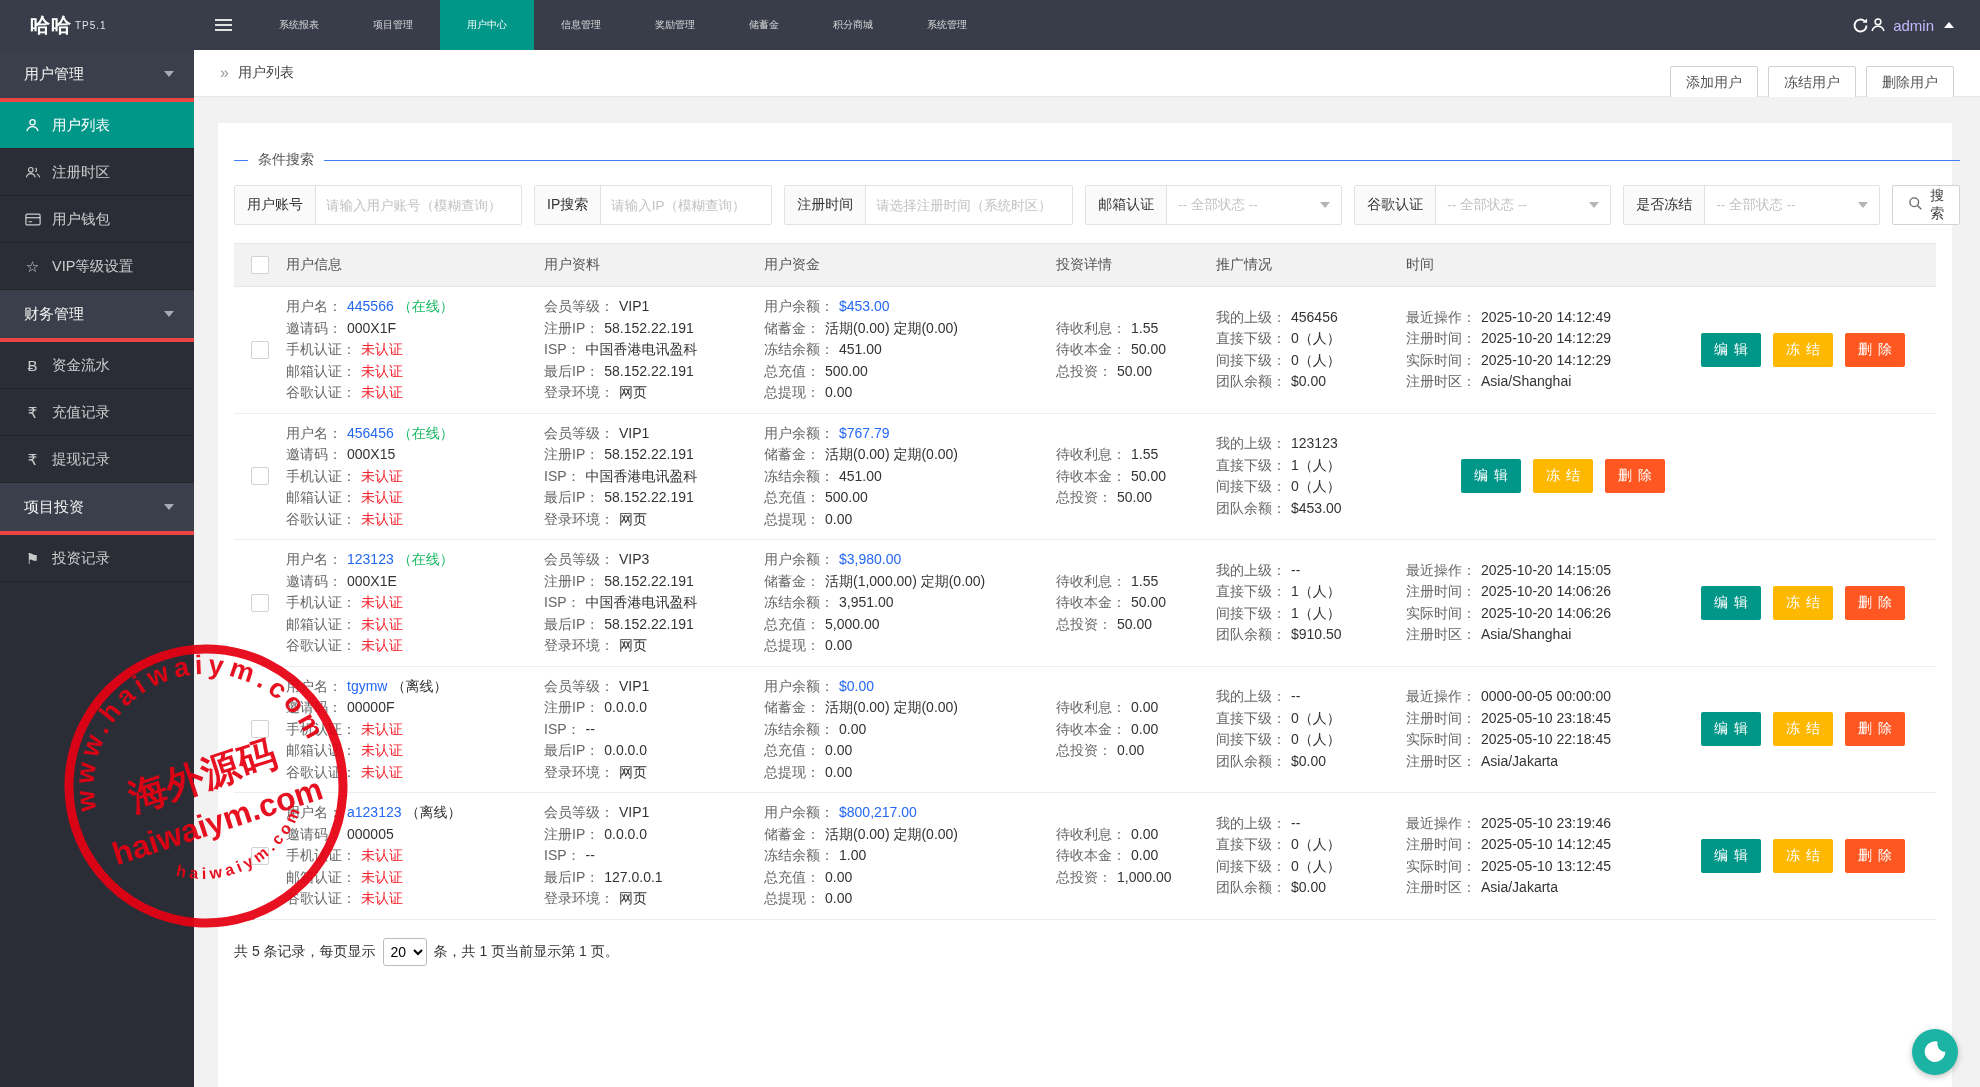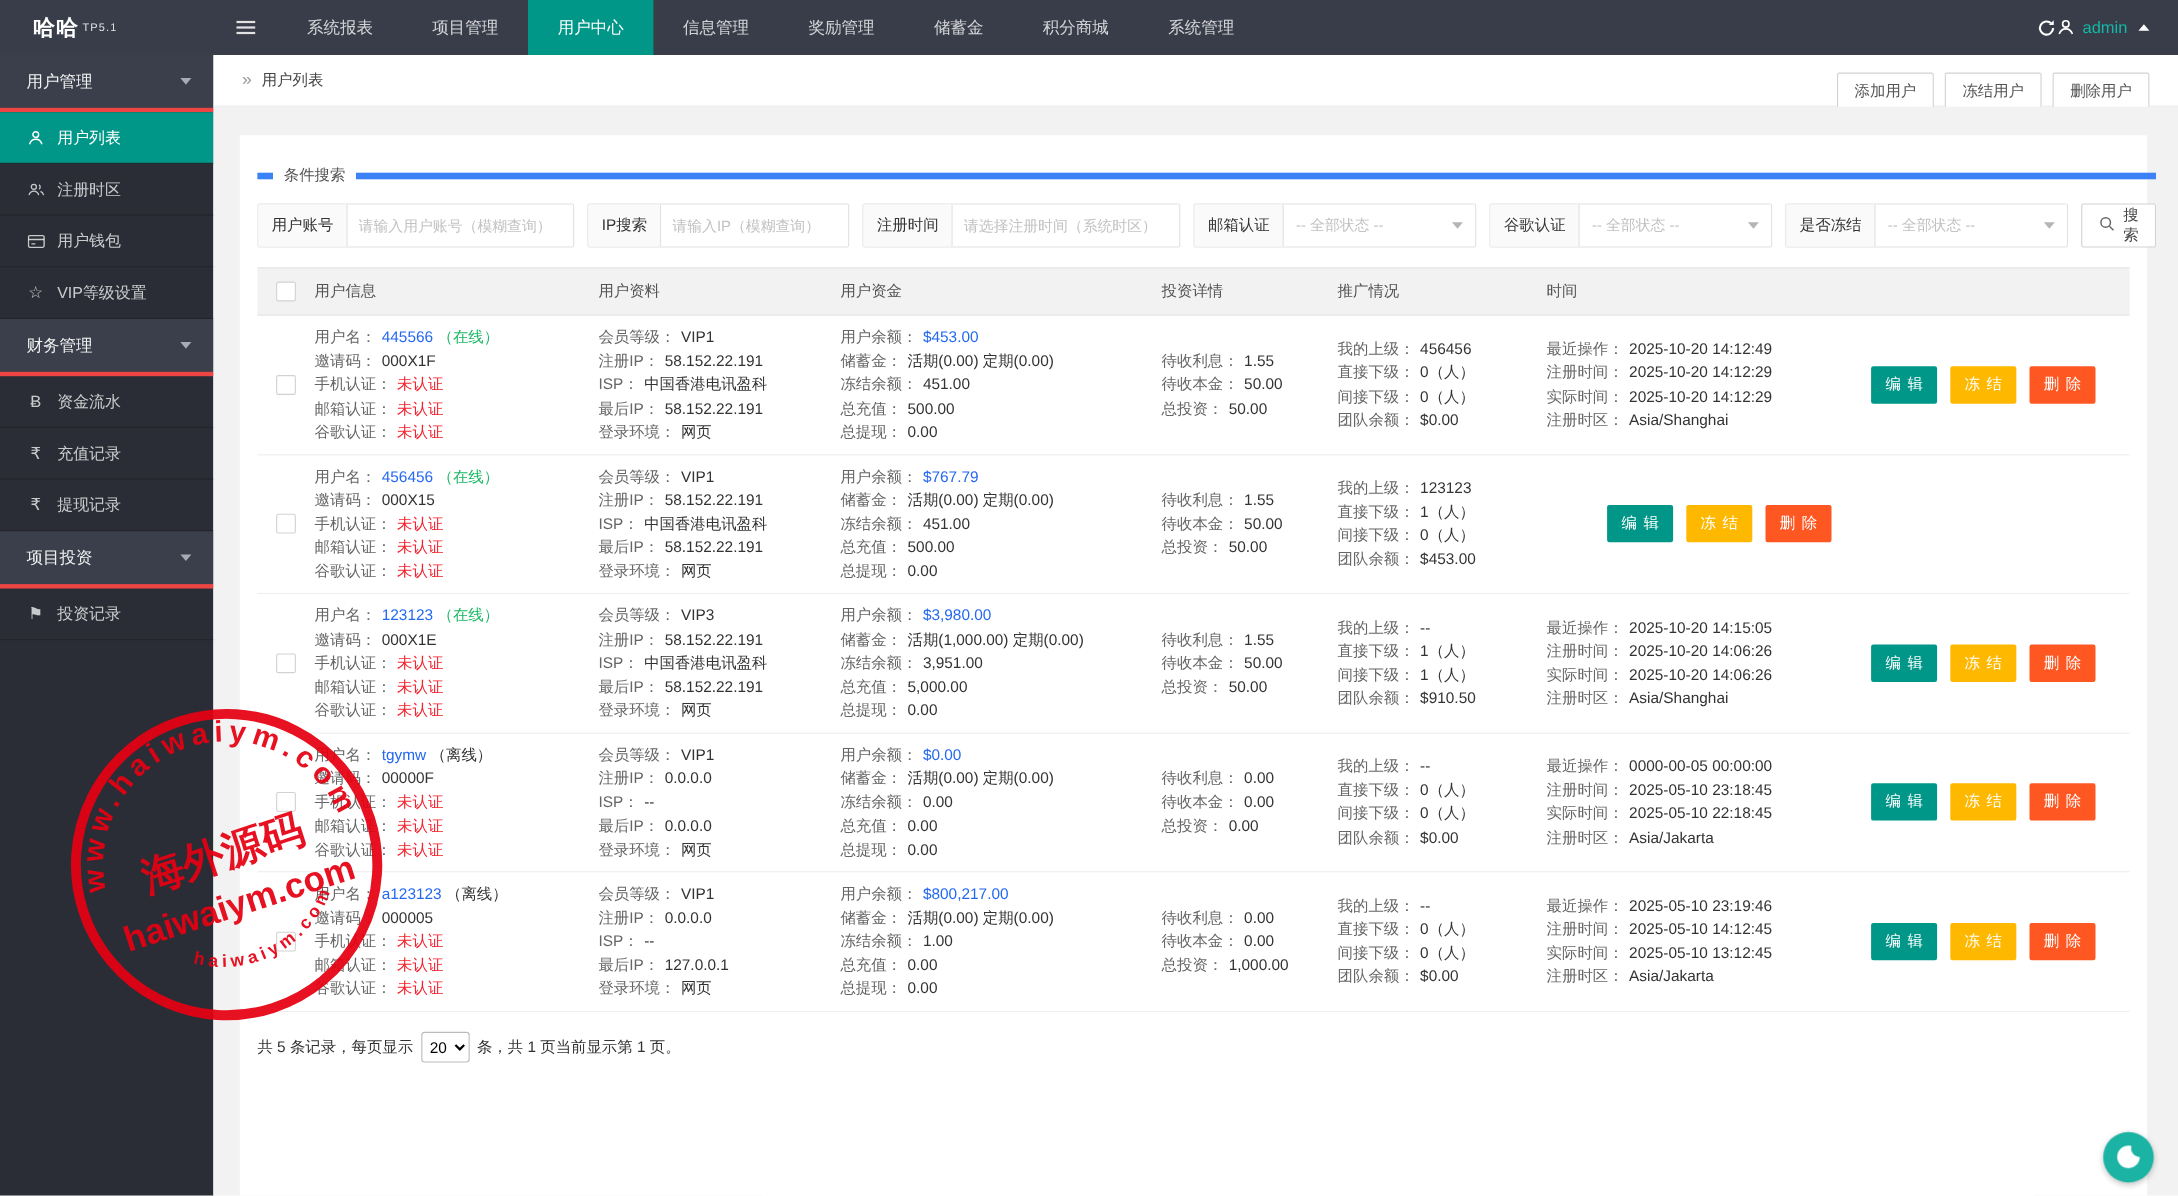--- a/index.html
+++ b/index.html
@@ -8,23 +8,23 @@
   .app{display:flex;flex-direction:column;height:1087px;}
 
   
   .topbar{height:50px;flex:0 0 50px;background:#393D49;display:flex;align-items:stretch;}
   .logo{width:194px;box-sizing:border-box;display:flex;align-items:center;padding-left:30px;
         color:#fff;font-size:20px;font-weight:bold;letter-spacing:1px;background:#393D49;}
   .logo sup{font-size:10px;font-weight:normal;opacity:.85;margin-left:3px;}
   .hamburger{width:58px;display:flex;flex-direction:column;align-items:center;justify-content:center;gap:3px;cursor:pointer;}
   .hamburger i{display:block;width:17px;height:2px;background:#e2e2e2;}
   #topnav{display:flex;align-items:stretch;}
-  .nav-item{display:flex;align-items:center;padding:0 27px;color:rgba(255,255,255,.78);font-size:15px;cursor:pointer;}
+  .nav-item{display:flex;align-items:center;padding:0 27px;color:rgba(255,255,255,.78);font-size:10px;cursor:pointer;}
   .nav-item.active{background:#009688;color:#fff;}
-  .top-right{margin-left:auto;display:flex;align-items:center;padding-right:26px;color:#14b8a6;}
+  .top-right{margin-left:auto;display:flex;align-items:center;padding-right:26px;color:#c4b5fd;}
   .refresh{display:flex;align-items:center;cursor:pointer;}
   .topuser{display:flex;align-items:center;gap:7px;font-size:15px;cursor:pointer;}
   .caret-up{width:0;height:0;border-left:5px solid transparent;border-right:5px solid transparent;border-bottom:6px solid #fff;margin-left:3px;}
 
   
   .shell{flex:1;display:flex;min-height:0;}
   .sidebar{width:194px;flex:0 0 194px;background:#2A2D35;display:flex;flex-direction:column;}
   .side-group{height:48px;display:flex;align-items:center;justify-content:space-between;
               padding:0 20px 0 24px;background:#3A3F4B;color:#f2f2f2;font-size:15px;
               border-bottom:4px solid #ef4444;cursor:pointer;}
@@ -41,21 +41,21 @@
             display:flex;align-items:center;padding:0 26px;font-size:14px;color:#444;}
   .crumb-arrow{color:#999;font-size:16px;margin-right:9px;}
   .crumb-btns{margin-left:auto;display:flex;gap:10px;margin-top:20px;}
   .crumb-btn{background:#fff;border:1px solid #D2D2D2;border-radius:2px;padding:7px 15px;
              font-size:14px;color:#555;cursor:pointer;}
 
   .content{flex:1;background:#F2F2F2;padding:26px 28px 0 24px;display:flex;flex-direction:column;box-sizing:border-box;min-height:0;}
   .card{background:#fff;flex:1;padding:16px 16px 0;box-sizing:border-box;display:flex;flex-direction:column;}
 
   
-  .search-fs{border:none;border-top:6px solid #3b82f6;margin:12px 0 0;padding:0;}
+  .search-fs{border:none;border-top:1px solid #3b82f6;margin:12px 0 0;padding:0;}
   .search-fs legend{font-size:14px;color:#555;padding:0 10px;margin-left:14px;}
   .search-row{display:flex;align-items:center;gap:12px;margin:16px 0 18px;}
   .sfield{display:flex;align-items:stretch;height:38px;border:1px solid #E2E2E2;border-radius:2px;background:#fff;}
   .slabel{display:flex;align-items:center;padding:0 12px;font-size:14px;color:#333;background:#FAFAFA;
           border-right:1px solid #E2E2E2;white-space:nowrap;}
   .sinput{border:none;outline:none;padding:0 10px;font-size:13.5px;color:#333;background:transparent;}
   .sinput::placeholder{color:#C2C2C2;}
   .sselect{display:flex;align-items:center;justify-content:space-between;width:152px;padding:0 11px;
            color:#C2C2C2;font-size:13.5px;cursor:pointer;}
   .scaret{width:0;height:0;border-left:5px solid transparent;border-right:5px solid transparent;border-top:6px solid #B5B5B5;}

